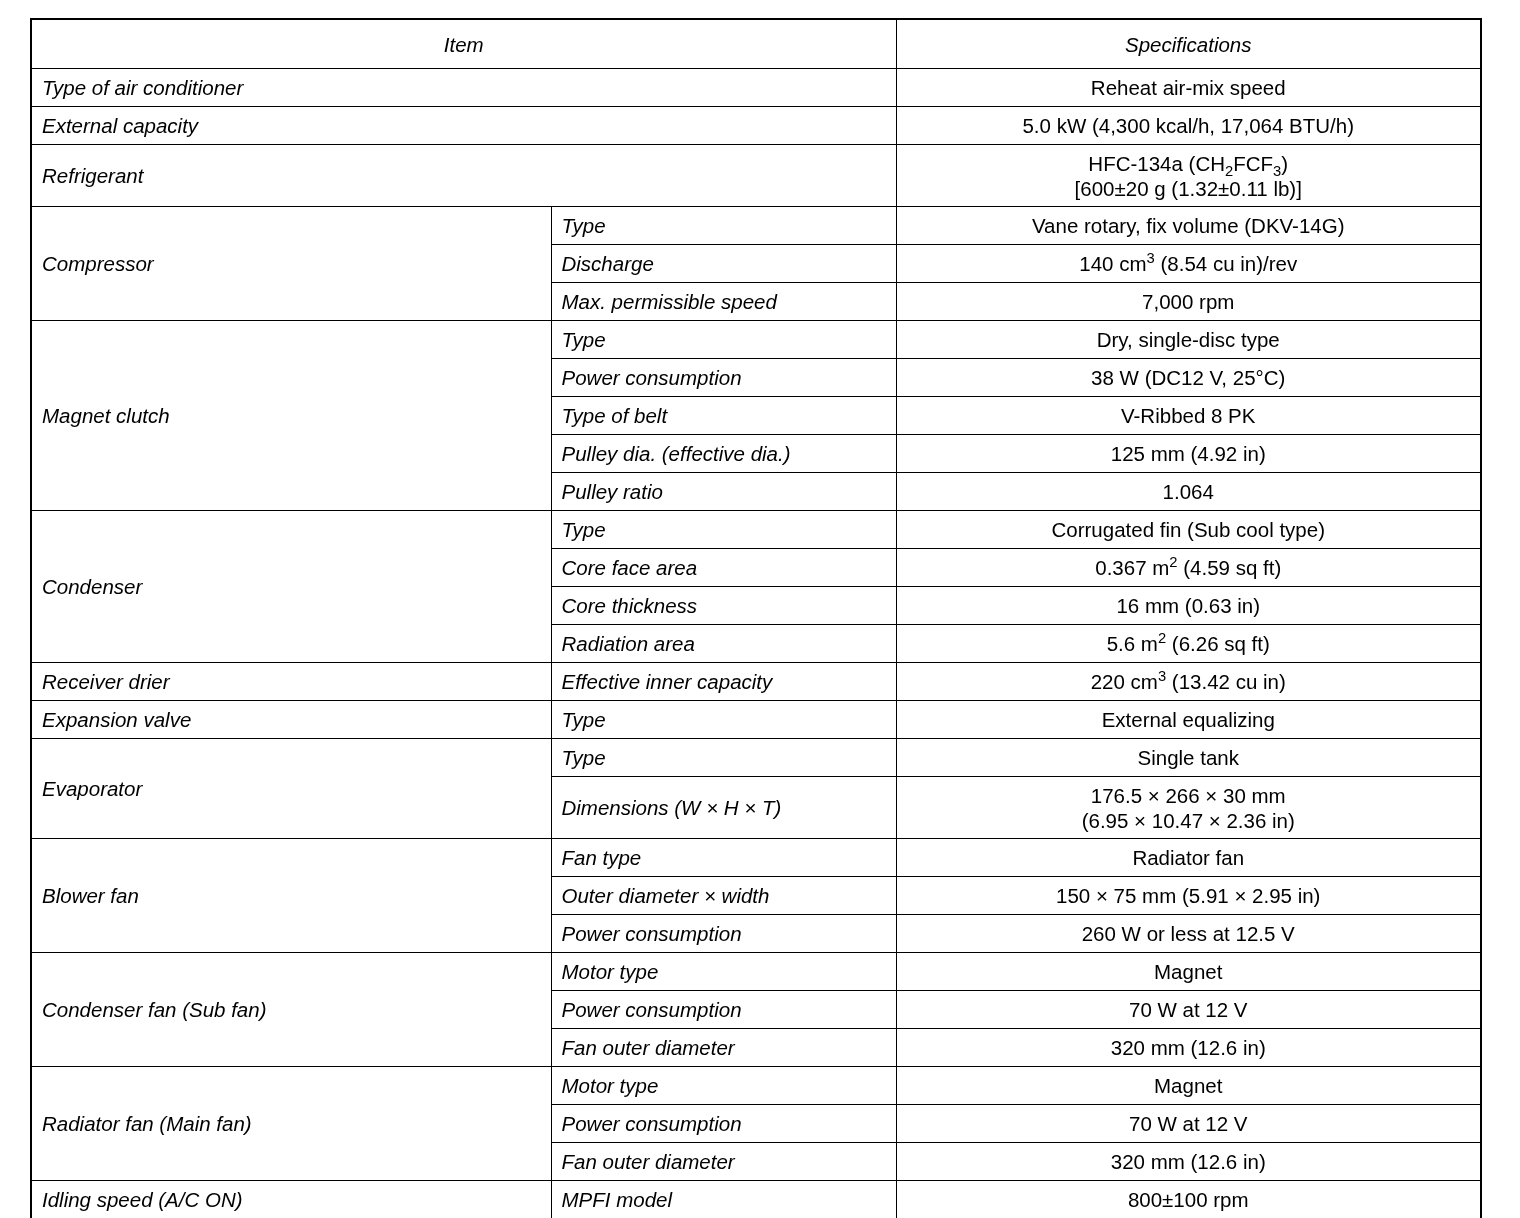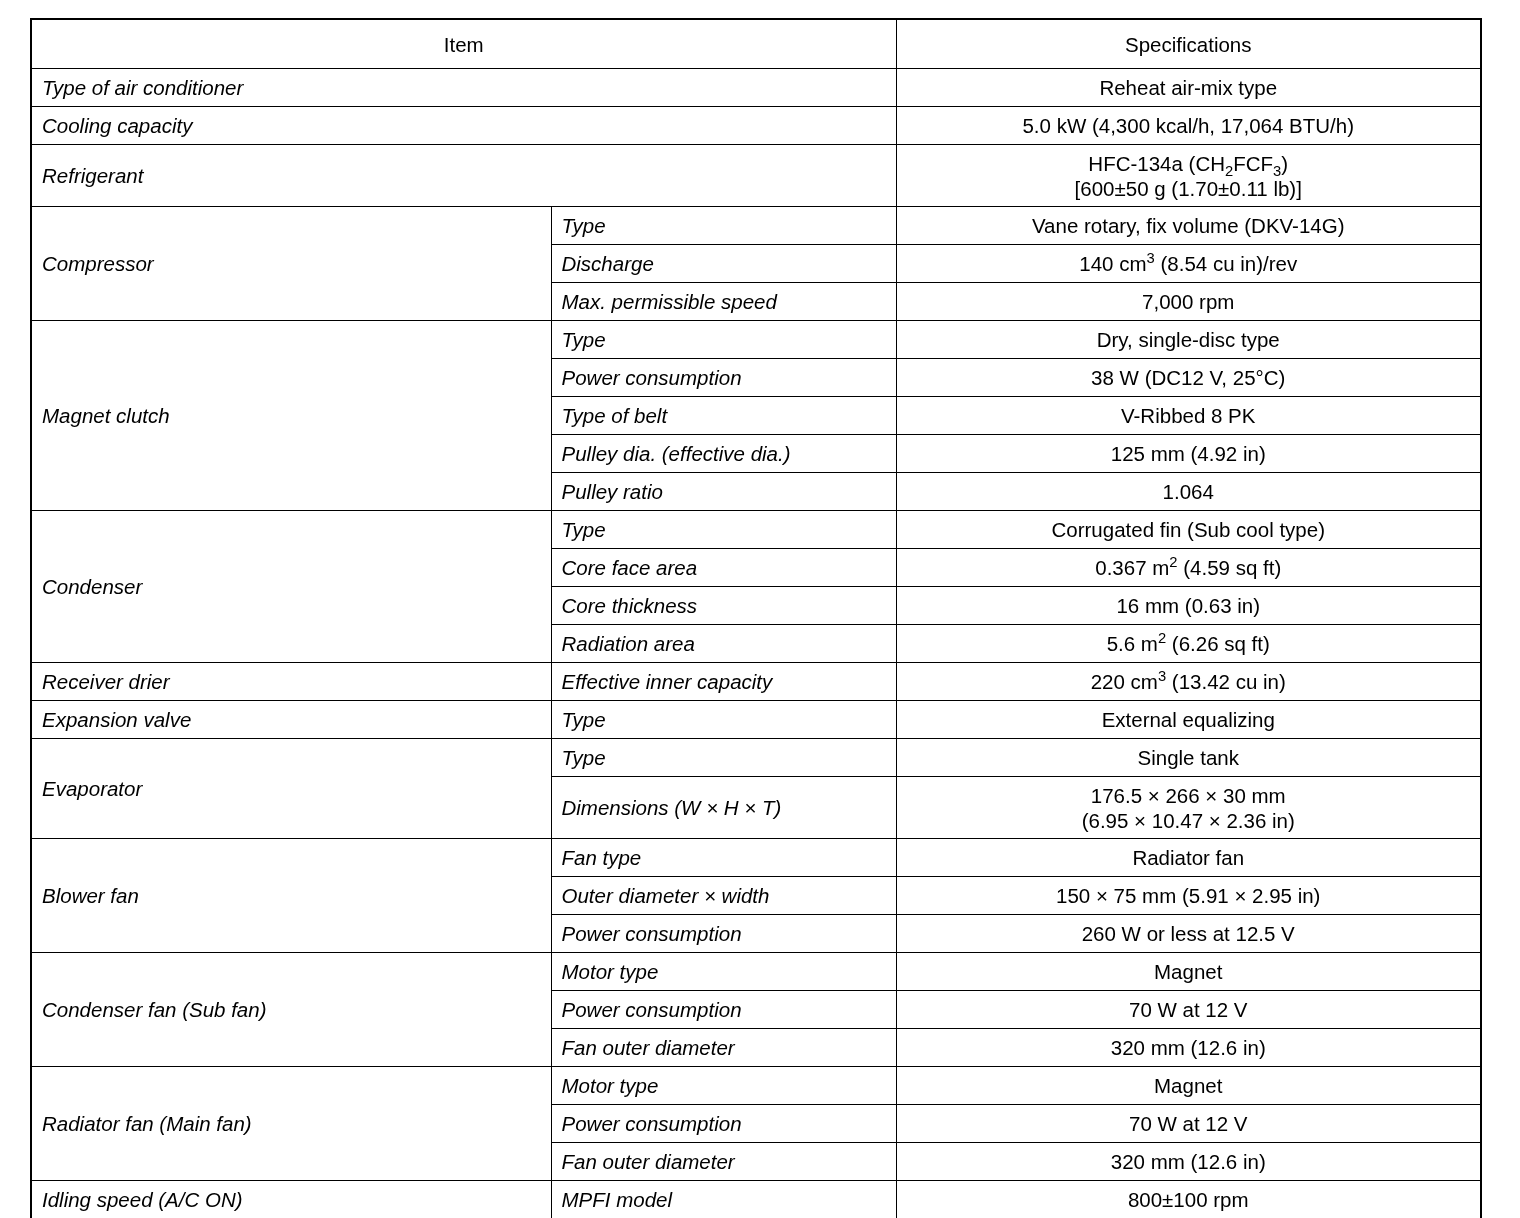--- a/index.html
+++ b/index.html
@@ -32,21 +32,21 @@
     font-size: 20.5px;
     line-height: 1.22;
     padding: 5px 10px;
     vertical-align: middle;
     background: #fff;
   }
   col.c-item    { width: 520px; }
   col.c-sub     { width: 345px; }
   col.c-spec    { width: 585px; }
 
-  .hdr td { text-align: center; height: 38px; }
+  .hdr td { text-align: center; height: 38px; font-style: italic; }
   .left  { text-align: left; font-style: italic; }
   .center{ text-align: center; }
   .row-h { height: 38px; }
   .tall  { height: 62px; }
 
   sub, sup {
     font-size: 0.72em;
     line-height: 0;
   }
   .line2 { display: block; }
@@ -62,33 +62,33 @@
       <col class="c-spec">
     </colgroup>
     <tbody>
       <tr class="hdr">
         <td colspan="2" class="center">Item</td>
         <td class="center">Specifications</td>
       </tr>
 
       <tr class="row-h">
         <td colspan="2" class="left">Type of air conditioner</td>
-        <td class="center">Reheat air-mix type</td>
-      </tr>
-
-      <tr class="row-h">
-        <td colspan="2" class="left">Cooling capacity</td>
+        <td class="center">Reheat air-mix speed</td>
+      </tr>
+
+      <tr class="row-h">
+        <td colspan="2" class="left">External capacity</td>
         <td class="center">5.0 kW (4,300 kcal/h, 17,064 BTU/h)</td>
       </tr>
 
       <tr class="tall">
         <td colspan="2" class="left">Refrigerant</td>
         <td class="center">
           <span class="line2">HFC-134a (CH<sub>2</sub>FCF<sub>3</sub>)</span>
-          <span class="line2">[600±50 g (1.70±0.11 lb)]</span>
+          <span class="line2">[600±20 g (1.32±0.11 lb)]</span>
         </td>
       </tr>
 
       <tr class="row-h">
         <td rowspan="3" class="left">Compressor</td>
         <td class="left">Type</td>
         <td class="center">Vane rotary, fix volume (DKV-14G)</td>
       </tr>
       <tr class="row-h">
         <td class="left">Discharge</td>

